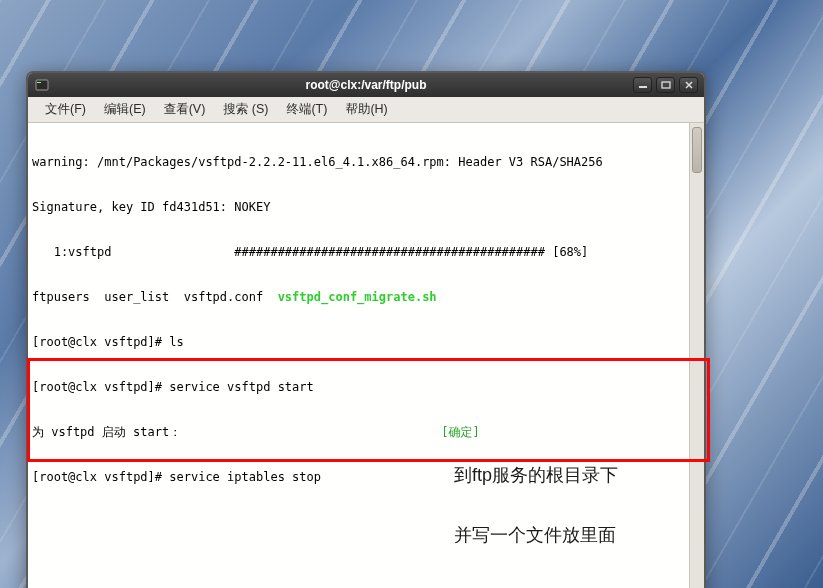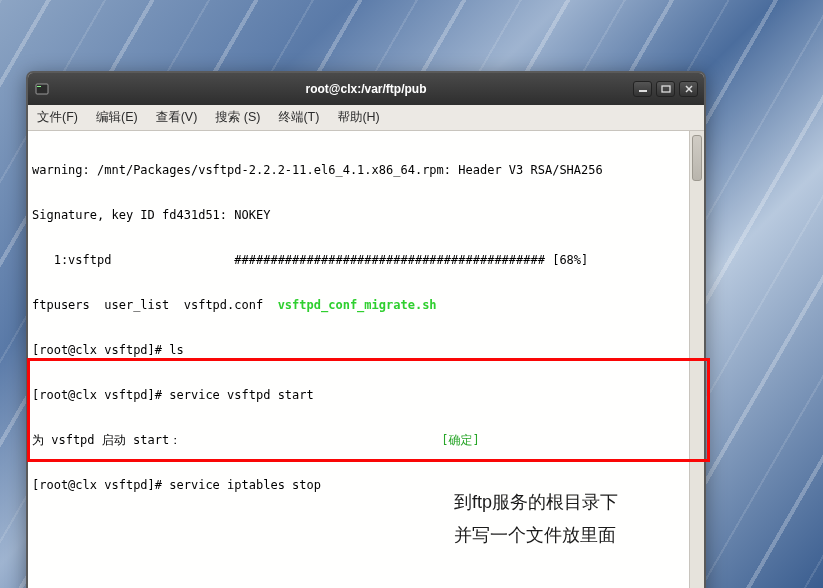--- a/index.html
+++ b/index.html
@@ -32,21 +32,21 @@
   left: 26px; top: 71px;
   width: 680px;
   border: 2px solid #5a5a5a;
   border-radius: 7px;
   box-shadow: 0 4px 20px rgba(0,0,0,0.4);
   background: #ece9e4;
   overflow: hidden;
 }
 .titlebar {
   background: linear-gradient(#4a4a4a, #2e2e2e);
-  height: 32px;
+  height: 24px;
   display: flex;
   align-items: center;
   position: relative;
   color: #fff;
   font-size: 12px;
   font-weight: bold;
 }
 .titlebar-icon {
   width: 16px; height: 16px;
   margin: 0 2px 0 6px;
@@ -70,21 +70,21 @@
   border: 1px solid #222;
   border-radius: 3px;
   color: #ddd;
   font-size: 10px;
   display: flex; align-items: center; justify-content: center;
   cursor: pointer;
 }
 .menubar {
   background: #ece9e4;
   border-bottom: 1px solid #c8c4bd;
-  padding: 3px 6px;
+  padding: 3px 14px;
   display: flex;
   gap: 12px;
   font-size: 12.5px;
   color: #2b2b2b;
 }
 .menu-item {
   cursor: pointer;
   padding: 1px 3px;
 }
 .terminal {
@@ -199,14 +199,14 @@
     <div class="scrollbar">
       <div class="scroll-thumb"></div>
       
       
     </div>
   </div>
 </div>
 
 <div class="highlight-box"></div>
 
-<div class="annotation" style="left:454px; top:490px;">到ftp服务的根目录下</div>
+<div class="annotation" style="left:454px; top:463px;">到ftp服务的根目录下</div>
 <div class="annotation" style="left:454px; top:523px;">并写一个文件放里面</div>
 
 </body></html>

